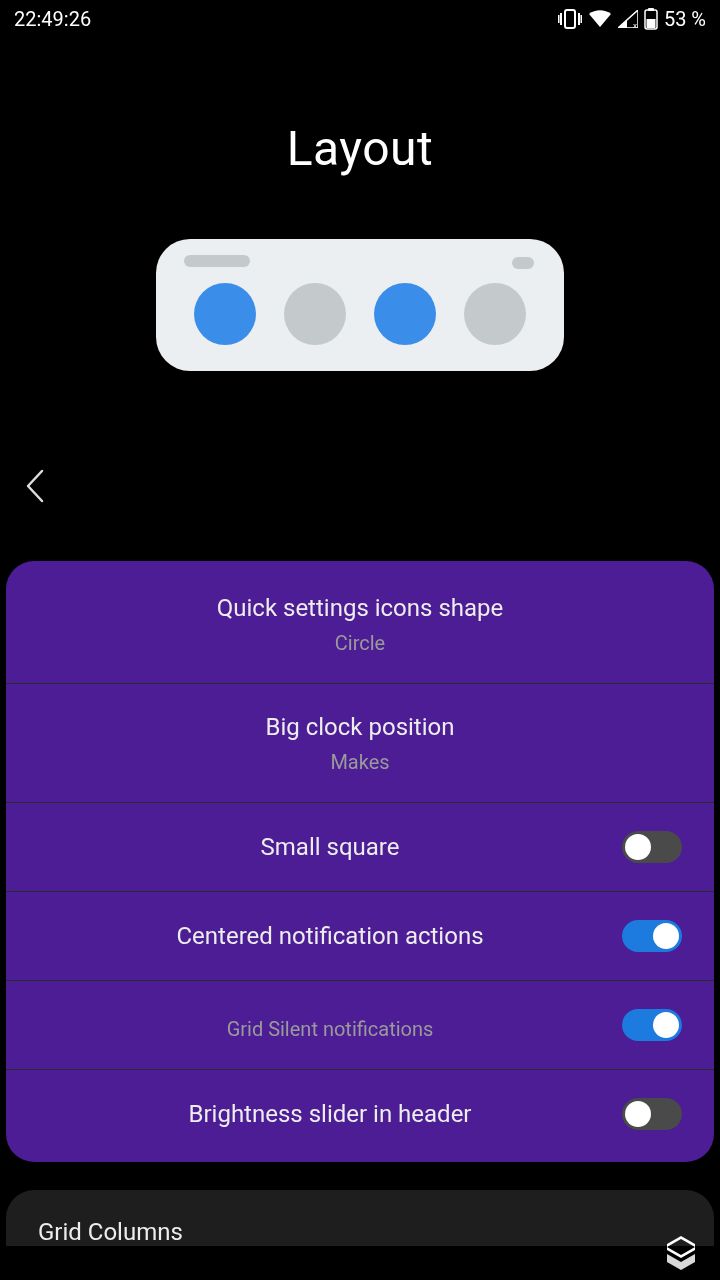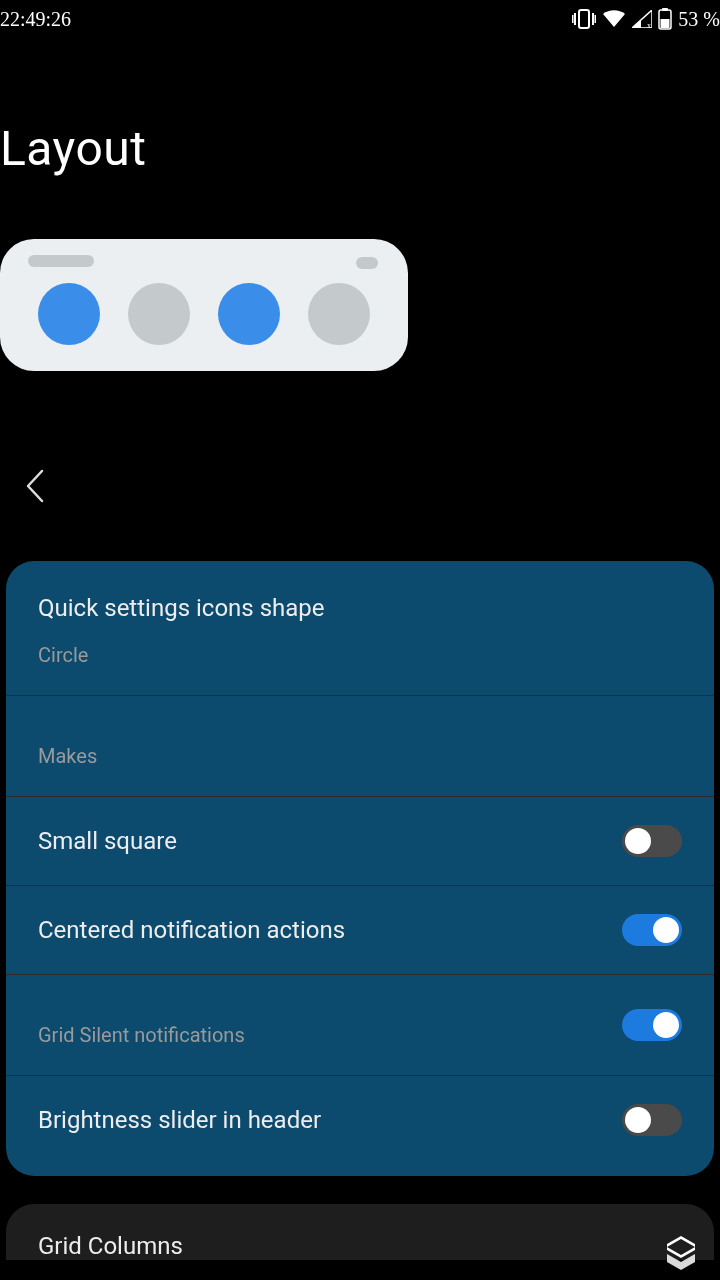--- a/index.html
+++ b/index.html
@@ -12,32 +12,32 @@
     overflow: hidden;
     position: relative;
   }
 
   
   .status-bar {
     height: 38px;
     display: flex;
     align-items: center;
     justify-content: space-between;
-    padding: 0 0;
+    padding: 0 14px;
     font-size: 20px;
     font-weight: 400;
-    font-family: Liberation Serif, serif;
   }
   .status-right { display: flex; align-items: center; gap: 6px; }
   .status-right svg { display: block; }
 
   
   .header {
     display: flex;
     flex-direction: column;
+    align-items: center;
     padding-top: 82px;
   }
   .page-title {
     font-size: 48px;
     font-weight: 400;
     letter-spacing: .5px;
   }
 
   
   .preview {
@@ -76,43 +76,44 @@
 
   
   .back-row {
     padding: 96px 0 0 22px;
   }
   .back-row svg { display: block; }
 
   
   .card {
     margin: 56px 6px 0;
-    background: #0c4a6e;
+    background: #4c1d95;
     border-radius: 28px;
     padding: 4px 0 0;
+    text-align: center;
   }
   .row {
     padding: 28px 32px;
     border-bottom: 1px solid #2b2b2b;
     display: flex;
     align-items: center;
     justify-content: space-between;
   }
-  .row:last-child { border-bottom: none; padding-bottom: 40px; }
+  .row:last-child { border-bottom: none; padding-bottom: 32px; }
   .row .text { flex: 1; }
   .row .title {
     font-size: 24px;
     font-weight: 400;
     color: #ededed;
     line-height: 1.25;
   }
   .row .sub {
     font-size: 20px;
     color: #9a9a9a;
-    margin-top: 20px;
+    margin-top: 8px;
   }
 
   
   .toggle {
     width: 60px; height: 32px;
     border-radius: 16px;
     position: relative;
     flex-shrink: 0;
   }
   .toggle .knob {
@@ -196,20 +197,21 @@
 
   <div class="row">
     <div class="text">
       <div class="title">Quick settings icons shape</div>
       <div class="sub">Circle</div>
     </div>
   </div>
 
   <div class="row">
     <div class="text">
+      <div class="title">Big clock position</div>
       <div class="sub">Makes</div>
     </div>
   </div>
 
   <div class="row">
     <div class="text">
       <div class="title">Small square</div>
     </div>
     <div class="toggle off">
         <div class="knob"></div>

